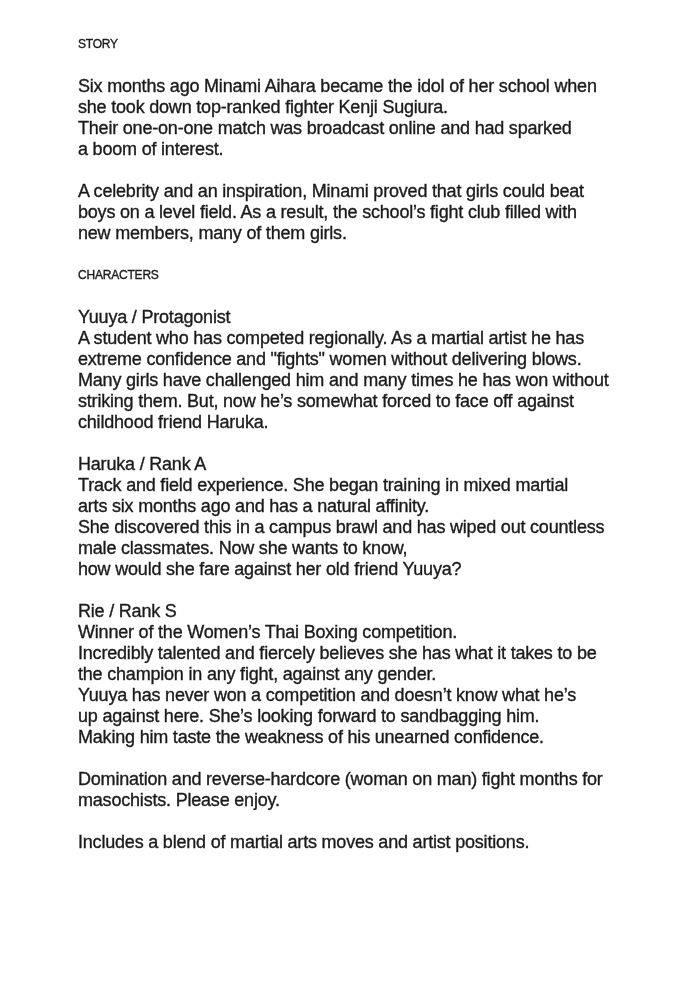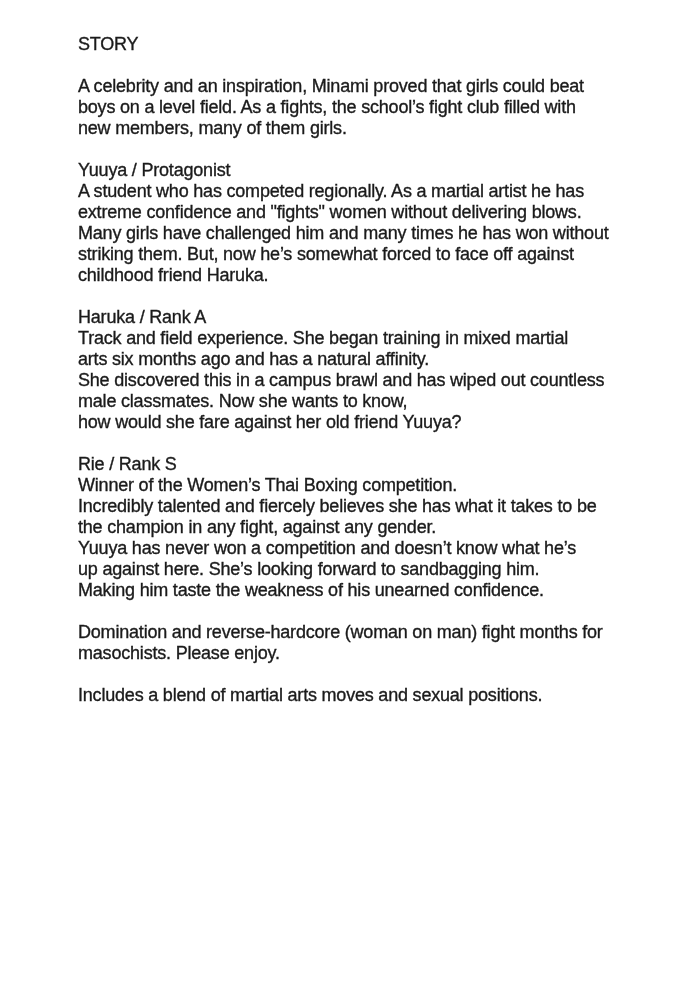--- a/index.html
+++ b/index.html
@@ -17,42 +17,47 @@
     padding: 34px 30px 0 78px;
     font-family: "Liberation Sans", "DejaVu Sans", sans-serif;
     font-size: 18px;
     line-height: 21px;
     color: #1b1b1b;
     -webkit-text-stroke: 0.35px #1b1b1b;
     letter-spacing: -0.2px;
   }
   .doc-heading {
     margin: 0 0 21px 0;
-    font-size: 18px;
+    font-size: 12px;
     font-weight: normal;
     white-space: pre-line;
   }
   .doc-paragraph {
     margin: 0 0 21px 0;
     white-space: pre-line;
   }
 </style>
 </head>
 <body>
 
 <main class="page">
 
   <p class="doc-heading">STORY</p>
 
+  <p class="doc-paragraph">Six months ago Minami Aihara became the idol of her school when
+she took down top-ranked fighter Kenji Sugiura.
+Their one-on-one match was broadcast online and had sparked
+a boom of interest.</p>
 
   <p class="doc-paragraph">A celebrity and an inspiration, Minami proved that girls could beat
-boys on a level field. As a fights, the school’s fight club filled with
+boys on a level field. As a result, the school’s fight club filled with
 new members, many of them girls.</p>
 
 
+  <p class="doc-heading">CHARACTERS</p>
 
   <p class="doc-paragraph">Yuuya / Protagonist
 A student who has competed regionally. As a martial artist he has
 extreme confidence and "fights" women without delivering blows.
 Many girls have challenged him and many times he has won without
 striking them. But, now he’s somewhat forced to face off against
 childhood friend Haruka.</p>
 
   <p class="doc-paragraph">Haruka / Rank A
 Track and field experience. She began training in mixed martial
@@ -65,15 +70,15 @@
 Winner of the Women’s Thai Boxing competition.
 Incredibly talented and fiercely believes she has what it takes to be
 the champion in any fight, against any gender.
 Yuuya has never won a competition and doesn’t know what he’s
 up against here. She’s looking forward to sandbagging him.
 Making him taste the weakness of his unearned confidence.</p>
 
   <p class="doc-paragraph">Domination and reverse-hardcore (woman on man) fight months for
 masochists. Please enjoy.</p>
 
-  <p class="doc-paragraph">Includes a blend of martial arts moves and sexual positions.</p>
+  <p class="doc-paragraph">Includes a blend of martial arts moves and artist positions.</p>
 
 </main>
 
 </body></html>

